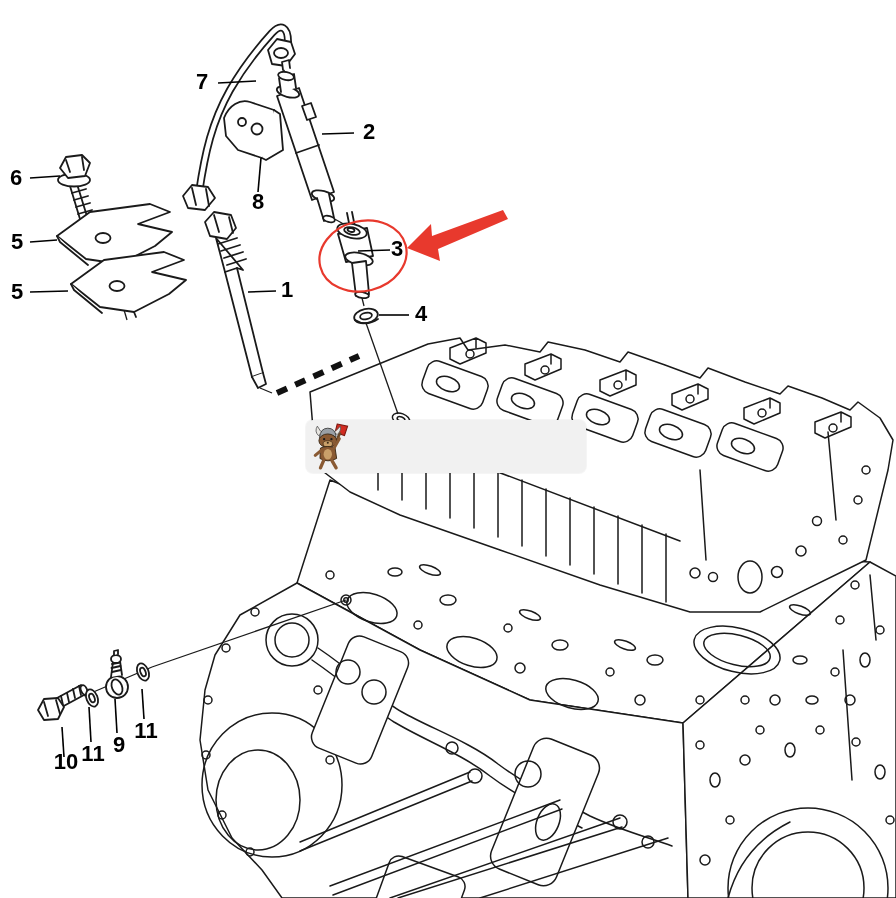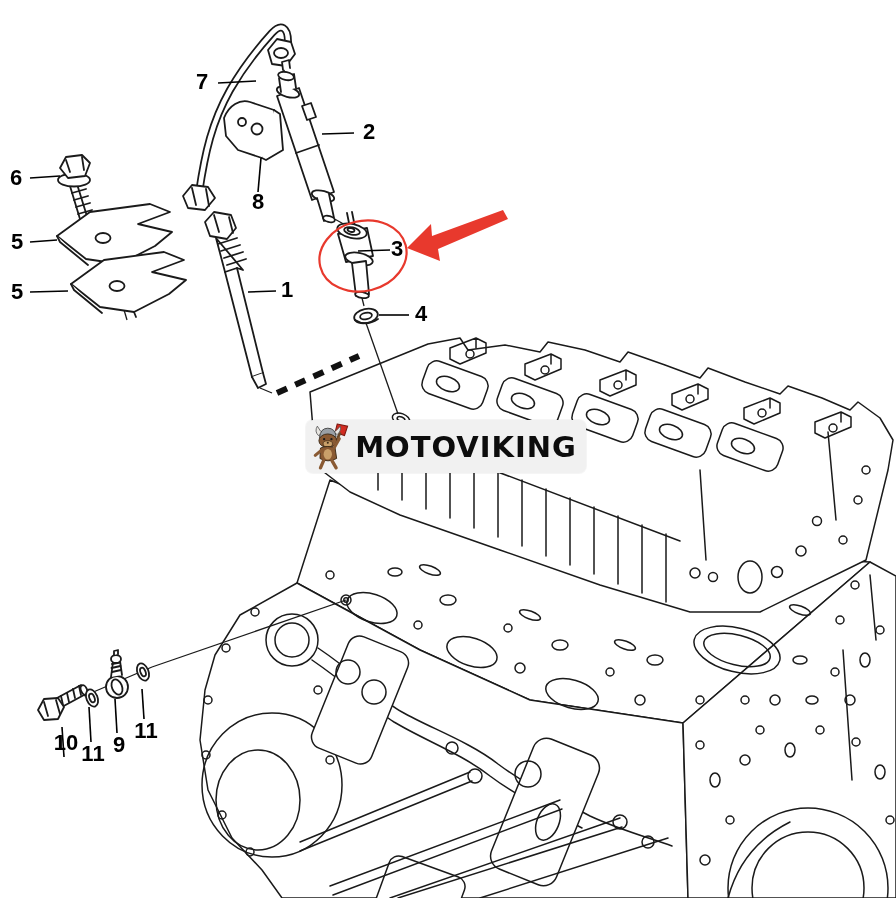--- a/index.html
+++ b/index.html
@@ -323,21 +323,21 @@
 
   <div class="callout" style="left:16px;top:178px">6</div>
   <div class="callout" style="left:17px;top:242px">5</div>
   <div class="callout" style="left:17px;top:292px">5</div>
   <div class="callout" style="left:202px;top:82px">7</div>
   <div class="callout" style="left:258px;top:202px">8</div>
   <div class="callout" style="left:369px;top:132px">2</div>
   <div class="callout" style="left:287px;top:290px">1</div>
   <div class="callout" style="left:397px;top:249px">3</div>
   <div class="callout" style="left:421px;top:314px">4</div>
-  <div class="callout" style="left:66px;top:743px">10</div>
+  <div class="callout" style="left:66px;top:762px">10</div>
   <div class="callout" style="left:93px;top:754px">11</div>
   <div class="callout" style="left:119px;top:745px">9</div>
   <div class="callout" style="left:146px;top:731px">11</div>
 
   <div class="badge">
     <svg class="mascot" viewBox="0 0 40 46">
       <polygon points="24,1 34,3 31,12 22,9" fill="#d22b20" stroke="#7a1a12" stroke-width="1"></polygon>
       <line x1="27" y1="9" x2="21" y2="22" stroke="#6b4a2a" stroke-width="2.6"></line>
       <path d="M6,12 Q2,8 5,3 Q8,9 11,10 Z" fill="#e8e6e2" stroke="#555" stroke-width="0.8"></path>
       <path d="M24,11 Q28,8 27,3 Q23,8 20,9 Z" fill="#e8e6e2" stroke="#555" stroke-width="0.8"></path>
@@ -347,16 +347,15 @@
       <circle cx="11.5" cy="15.5" r="1.1" fill="#1a1a1a"></circle>
       <circle cx="18.5" cy="15.5" r="1.1" fill="#1a1a1a"></circle>
       <circle cx="15" cy="19" r="1" fill="#3c2a16"></circle>
       <path d="M8,24 Q15,21 22,24 L23.5,34 Q15,38.5 7.5,34 Z" fill="#8a5a33" stroke="#3c2a16" stroke-width="0.9"></path>
       <ellipse cx="15" cy="30" rx="4" ry="5" fill="#c9a06a"></ellipse>
       <path d="M21,24 L26,15" stroke="#8a5a33" stroke-width="3" stroke-linecap="round"></path>
       <path d="M9,26 L3,31" stroke="#8a5a33" stroke-width="3" stroke-linecap="round"></path>
       <path d="M11,36 L8,43" stroke="#8a5a33" stroke-width="3.2" stroke-linecap="round"></path>
       <path d="M19,36 L23,43" stroke="#8a5a33" stroke-width="3.2" stroke-linecap="round"></path>
     </svg>
-    <div class="brand">MOTOVIKING</div>
   </div>
 
 </div>
 
 </body></html>

